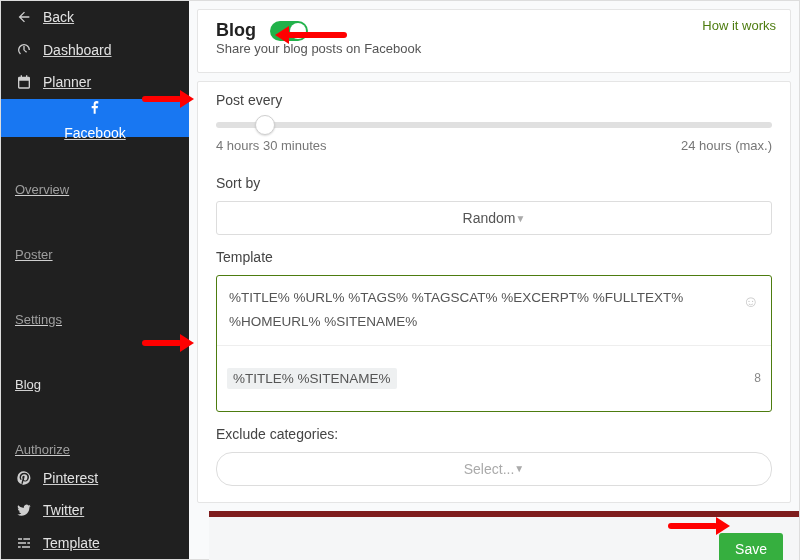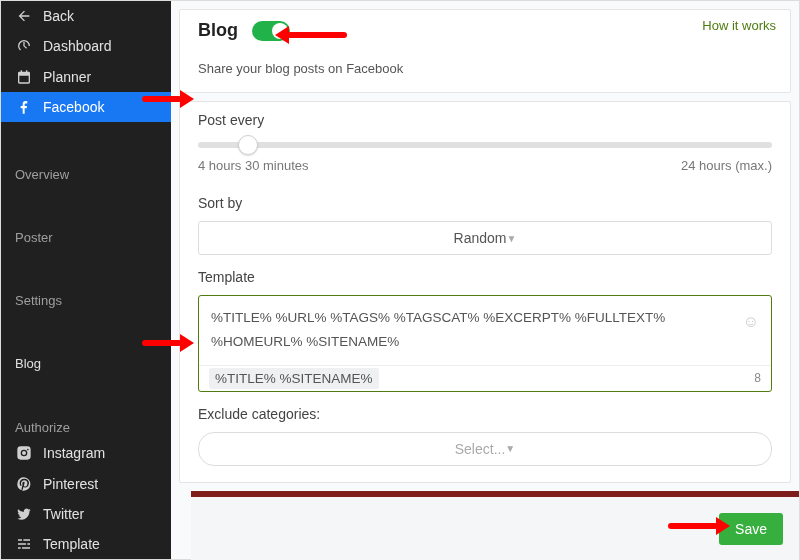--- a/index.html
+++ b/index.html
@@ -1,52 +1,52 @@
 <!DOCTYPE html>
 <html><head>
 <meta charset="utf-8">
 <style>
   * { box-sizing: border-box; margin: 0; padding: 0; }
   body { font-family: -apple-system, BlinkMacSystemFont, "Segoe UI", Arial, sans-serif; font-size: 14px; background: #fff; width: 800px; height: 560px; overflow: hidden; position: relative; }
   .wrap { display: flex; width: 100%; height: 100%; border: 1px solid #ddd; }
 
   
-  .sidebar { width: 170px; background: #202020; color: #cfcfcf; display: flex; flex-direction: column; }
+  .sidebar { width: 188px; background: #202020; color: #cfcfcf; display: flex; flex-direction: column; text-decoration: underline; }
   .side-item { display: flex; align-items: center; gap: 10px; padding: 0 14px; height: 38px; cursor: pointer; color: #e2e2e2; font-size: 14px; }
   .side-item.back { height: 38px; }
   .side-item .icon { width: 18px; display: inline-flex; justify-content: center; }
-  .side-item.active { background: #1877f2; color: #fff; }
+  .side-item.active { background: #1877f2; color: #fff; flex-direction: column; }
   .side-sub { padding: 0 14px 0 14px; height: 28px; display:flex; align-items:center; font-size: 13px; color: #9e9e9e; cursor:pointer;margin-top:41px; }
   .side-sub.current { color: #e0e0e0; }
 
   
   .main { flex: 1; background: #f9fafb; display:flex; flex-direction:column; position:relative; }
   .card { background:#fff; margin: 8px 8px 8px 8px; border:1px solid #e5e5e5; padding: 10px 18px 16px 18px; border-radius:2px; }
   .card.header { display:flex; flex-direction:column; position:relative; }
   .title-row { display:flex; align-items:center; gap:14px; }
   .title { font-size:18px; font-weight:700; color:#222; }
-  .subtitle { font-size:13px; color:#555; margin-top:20px; }
+  .subtitle { font-size:13px; color:#555; margin-top:0; }
   .how { position:absolute; right:14px; top:8px; color:#4d7c0f; font-size:13px; text-decoration:none; cursor:pointer;}
   .toggle { width:38px; height:20px; border-radius:10px; background:#21b24a; position:relative; display:inline-block; }
   .toggle::after { content:""; position:absolute; right:2px; top:2px; width:16px; height:16px; border-radius:50%; background:#fff; }
 
   .section-label { font-size:14px; color:#444; margin-bottom:10px; }
   .slider-wrap { padding: 4px 0 8px 0; }
   .slider { position:relative; height:6px; background:#e0e0e0; border-radius:3px; }
   .slider .knob { position:absolute; top:-7px; left:7%; width:20px; height:20px; border-radius:50%; background:#fff; border:1px solid #d0d0d0; box-shadow:0 1px 2px rgba(0,0,0,.15); }
   .range-labels { display:flex; justify-content:space-between; font-size:13px; color:#777; margin-top:10px; }
 
   .select { border:1px solid #ddd; border-radius:3px; padding:8px 10px; display:flex; justify-content:center; align-items:center; color:#555; background:#fff; cursor:pointer; }
   .select.muted { color:#aaa;border-radius:16px; }
   .select .caret { color:#aaa; font-size:10px; }
 
   .template-box { border:1px solid #4d7c0f; border-radius:3px; background:#fff; }
   .placeholders { padding:10px 12px; font-size:13.5px; color:#555; line-height:1.8; position:relative; }
   .placeholders .smile { position:absolute; right:12px; top:12px; color:#c8c8c8; font-size:16px; }
-  .tpl-input-row { border-top:1px solid #eee; display:flex; align-items:center; padding:2px 10px; }
+  .tpl-input-row { border-top:1px solid #eee; display:flex; align-items:center; padding:22px 10px; }
   .tpl-value { background:#eef0f1; padding:3px 6px; color:#555; font-size:13.5px; border-radius:2px; }
   .tpl-count { margin-left:auto; color:#888; font-size:12px; }
 
   .form-gap { height:14px; }
 
   .footer { margin-top:auto; background:#f5f6f7; border-top:6px solid #7f1d1d; padding:16px 16px; display:flex; justify-content:flex-end;margin-left:20px; }
   .btn-save { background:#36af3f; color:#fff; border:none; padding:8px 16px; font-size:14px; border-radius:3px; cursor:pointer; }
 
   
   .arrow { position:absolute; pointer-events:none; z-index:50; }
@@ -108,28 +108,20 @@
     <div class="side-sub">
         <span>Settings</span>
       </div>
     <div class="side-sub current">
         <span>Blog</span>
       </div>
     <div class="side-sub">
         <span>Authorize</span>
       </div>
 
-    <div class="side-item">
-      <span class="icon">
-        <svg class="i" viewBox="0 0 24 24">
-            <path d="M7 2h10a5 5 0 015 5v10a5 5 0 01-5 5H7a5 5 0 01-5-5V7a5 5 0 015-5zm5 5a5 5 0 100 10 5 5 0 000-10zm0 2a3 3 0 110 6 3 3 0 010-6zm5.8-3.3a1.2 1.2 0 100 2.4 1.2 1.2 0 000-2.4z"></path>
-          </svg>
-      </span>
-      <span>Instagram</span>
-    </div>
 
     <div class="side-item">
       <span class="icon">
         <svg class="i" viewBox="0 0 24 24">
             <path d="M12 2a10 10 0 00-3.6 19.3c0-.8-.1-2 .1-2.9l1.3-5.4s-.3-.7-.3-1.6c0-1.5.9-2.6 2-2.6.9 0 1.4.7 1.4 1.5 0 .9-.6 2.3-.9 3.6-.3 1.1.5 2 1.6 2 2 0 3.5-2.1 3.5-5.1 0-2.7-1.9-4.5-4.6-4.5-3.1 0-5 2.3-5 4.8 0 .9.4 1.9.8 2.5l-.3 1.3c-.1.2-.2.3-.4.2-1.4-.6-2.2-2.7-2.2-4.3 0-3.5 2.5-6.7 7.3-6.7 3.8 0 6.8 2.7 6.8 6.4 0 3.8-2.4 6.9-5.7 6.9-1.1 0-2.2-.6-2.5-1.3l-.7 2.6c-.2 1-.9 2.2-1.4 3A10 10 0 1012 2z"></path>
           </svg>
       </span>
       <span>Pinterest</span>
     </div>
 

